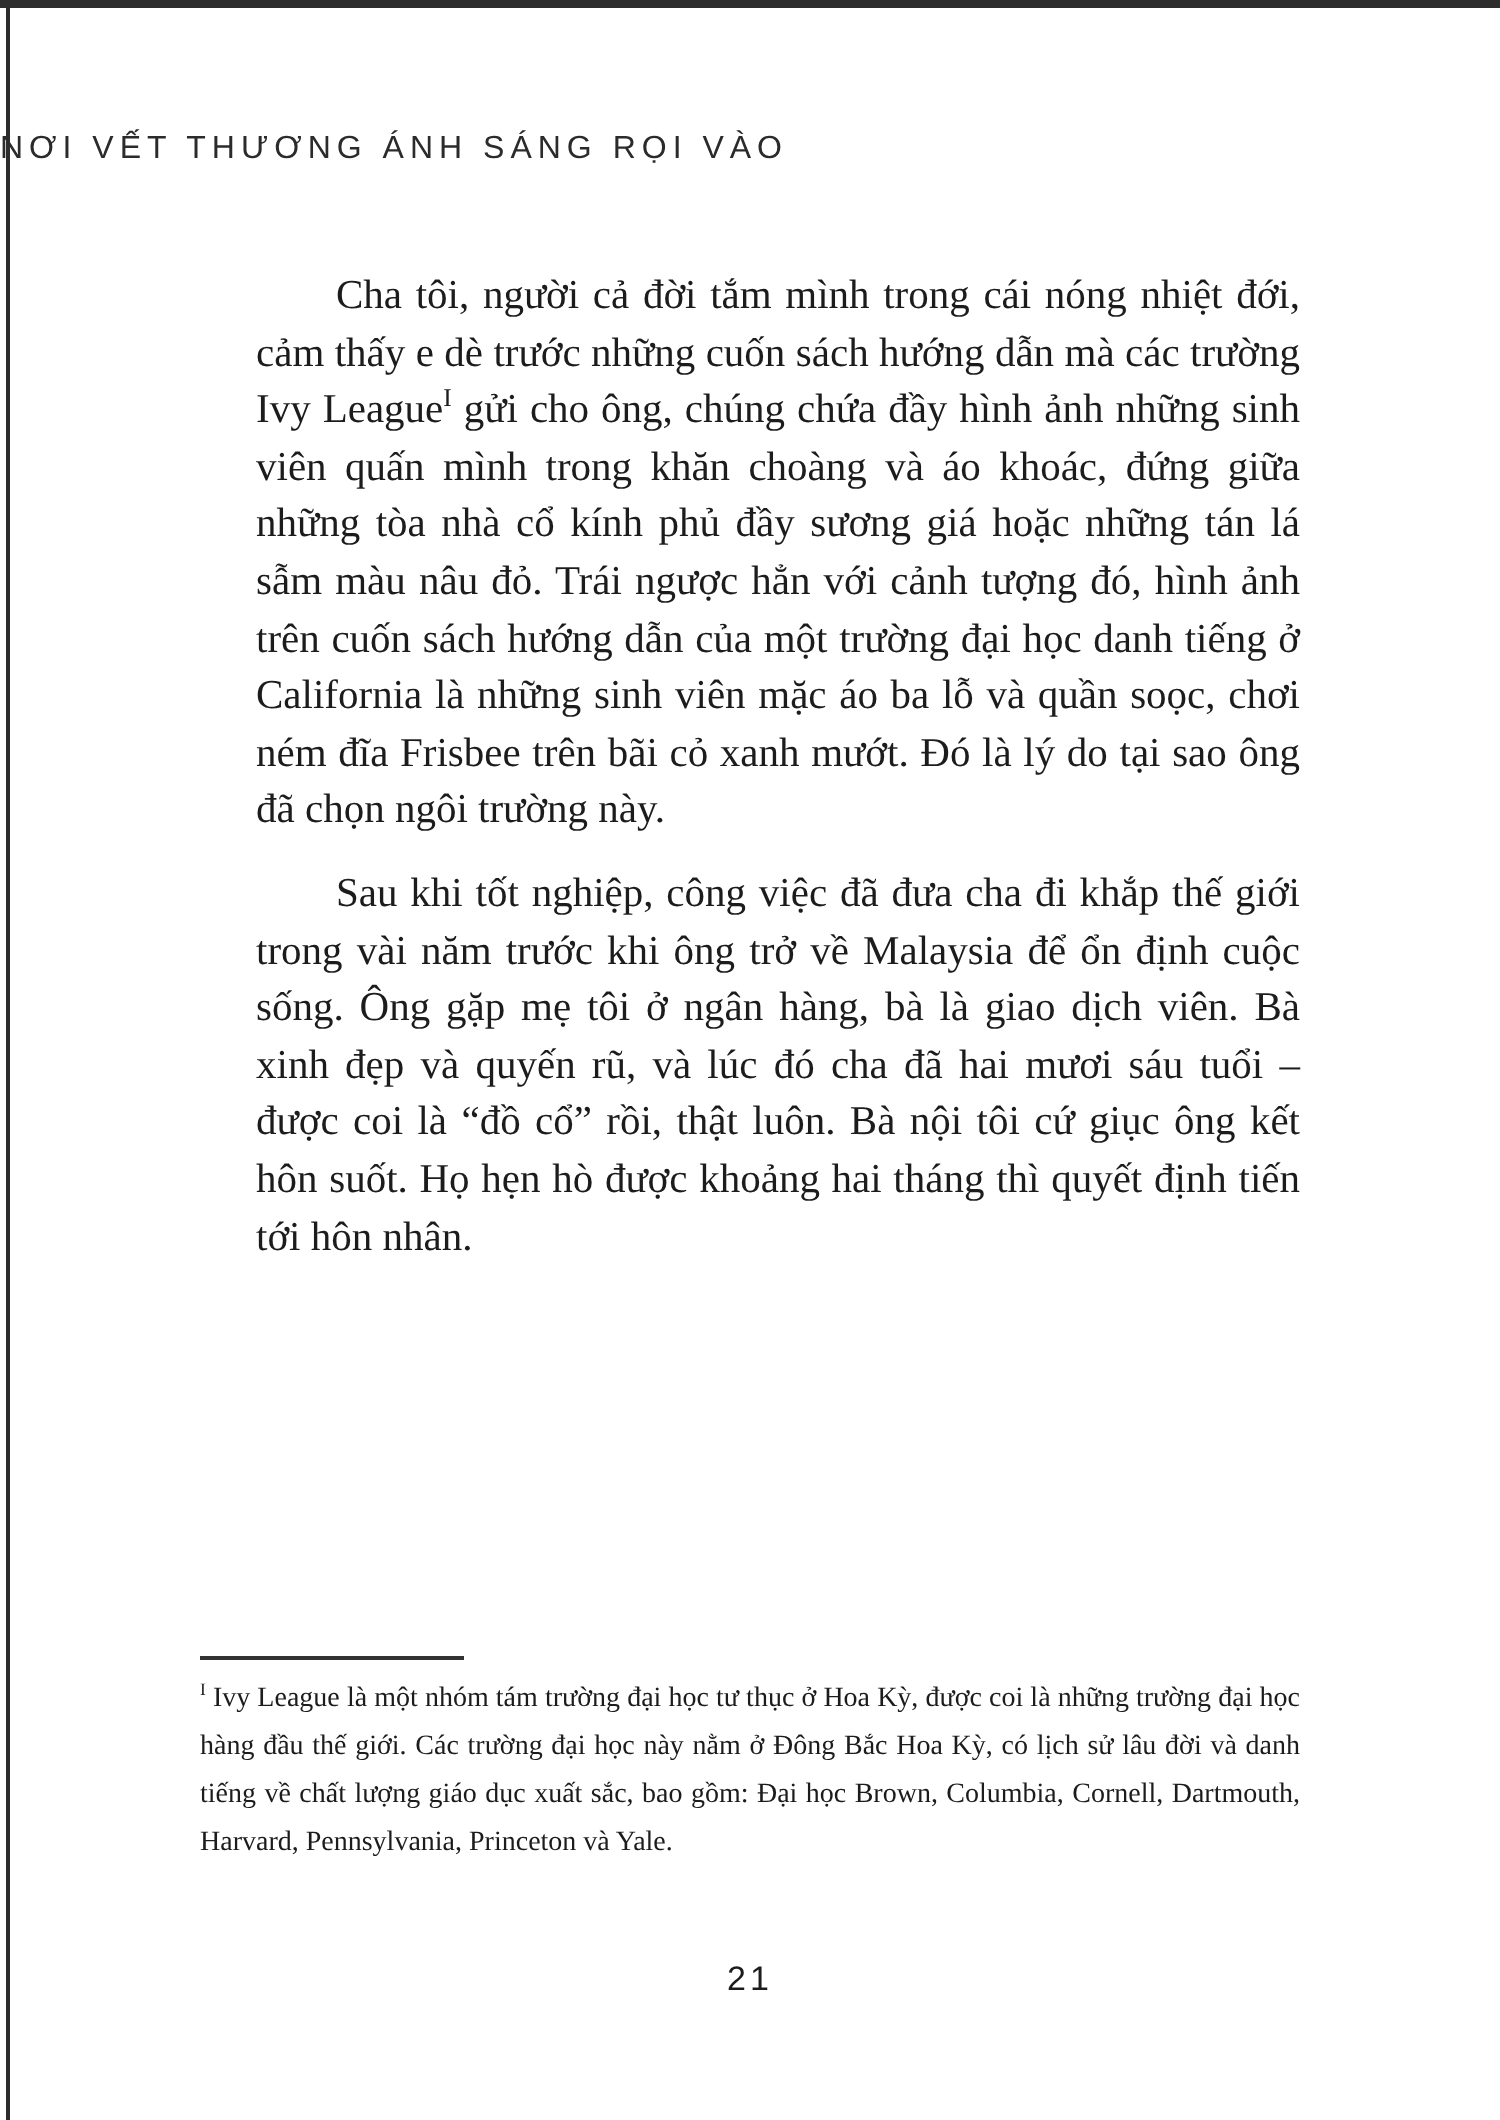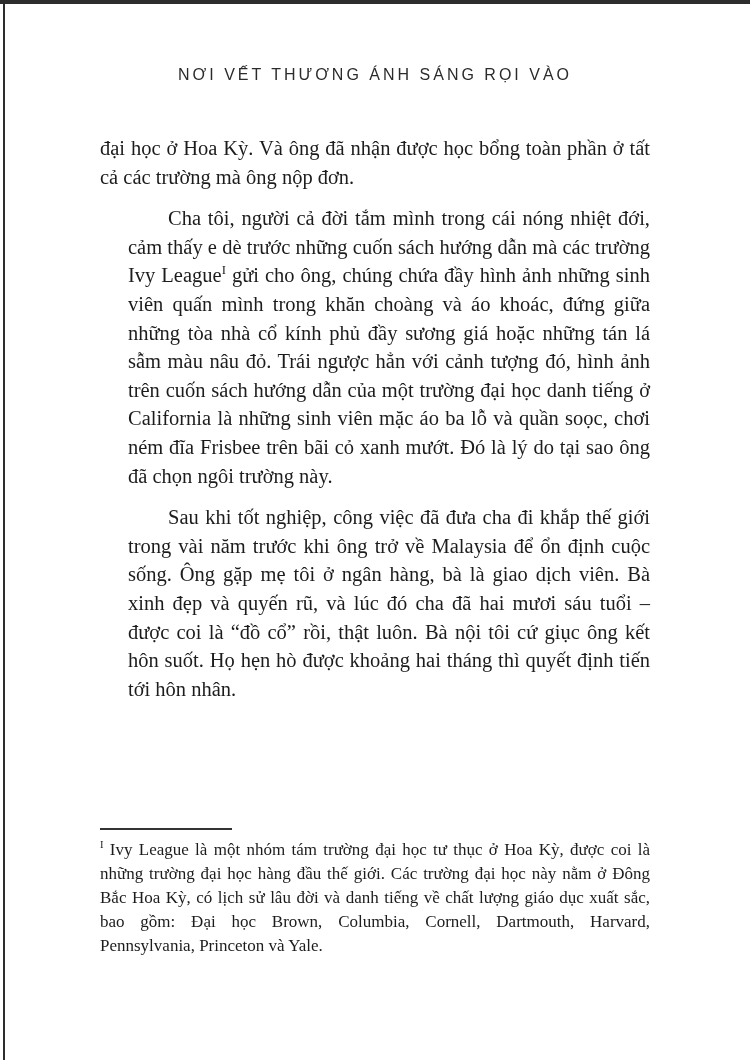--- a/index.html
+++ b/index.html
@@ -22,21 +22,20 @@
   .left-line {
     position: absolute;
     top: 0; left: 3px;
     width: 2px; height: 1060px;
     background: #2d2d2d;
   }
   .running-head {
     position: absolute;
     top: 66px; left: 0;
     width: 100%;
-    text-align: center;
     font-family: "Liberation Sans", sans-serif;
     font-size: 16px;
     font-weight: 400;
     letter-spacing: 3px;
     color: #2b2b2b;
   }
   .text-block {
     position: absolute;
     top: 134px;
     left: 100px;
@@ -50,21 +49,21 @@
   sup.fn-ref {
     font-size: 0.62em;
     line-height: 0;
     vertical-align: super;
   }
   .footnote-block {
     position: absolute;
     top: 828px;
     left: 100px;
     width: 550px;
-    font-size: 17px;
+    font-size: 14px;
     line-height: 24px;
     text-align: justify;
   }
   .footnote-rule {
     width: 132px;
     height: 0;
     border-top: 2px solid #333333;
     margin: 0 0 8px 0;
   }
   .footnote-text { margin: 0; }
@@ -83,27 +82,27 @@
 <body>
 
 <div class="page">
 
   <div class="top-bar"></div>
   <div class="left-line"></div>
 
   <div class="running-head">NƠI VẾT THƯƠNG ÁNH SÁNG RỌI VÀO</div>
 
   <div class="text-block">
-    <p>đại học ở Hoa Kỳ. Và ông đã nhận được học bổng toàn phần ở tất cả các trường mà ông nộp đơn.</p>
 
     <p class="indent"><span>Cha tôi, người cả đời tắm mình trong cái nóng nhiệt đới, cảm thấy e dè trước những cuốn sách hướng dẫn mà các trường Ivy League</span><sup class="fn-ref">I</sup><span> gửi cho ông, chúng chứa đầy hình ảnh những sinh viên quấn mình trong khăn choàng và áo khoác, đứng giữa những tòa nhà cổ kính phủ đầy sương giá hoặc những tán lá sẫm màu nâu đỏ. Trái ngược hẳn với cảnh tượng đó, hình ảnh trên cuốn sách hướng dẫn của một trường đại học danh tiếng ở California là những sinh viên mặc áo ba lỗ và quần soọc, chơi ném đĩa Frisbee trên bãi cỏ xanh mướt. Đó là lý do tại sao ông đã chọn ngôi trường này.</span></p>
 
 
     <p class="indent">Sau khi tốt nghiệp, công việc đã đưa cha đi khắp thế giới trong vài năm trước khi ông trở về Malaysia để ổn định cuộc sống. Ông gặp mẹ tôi ở ngân hàng, bà là giao dịch viên. Bà xinh đẹp và quyến rũ, và lúc đó cha đã hai mươi sáu tuổi – được coi là “đồ cổ” rồi, thật luôn. Bà nội tôi cứ giục ông kết hôn suốt. Họ hẹn hò được khoảng hai tháng thì quyết định tiến tới hôn nhân.</p>
   </div>
 
   <div class="footnote-block">
     <div class="footnote-rule"></div>
     <p class="footnote-text"><sup class="fn-ref">I</sup><span> Ivy League là một nhóm tám trường đại học tư thục ở Hoa Kỳ, được coi là những trường đại học hàng đầu thế giới. Các trường đại học này nằm ở Đông Bắc Hoa Kỳ, có lịch sử lâu đời và danh tiếng về chất lượng giáo dục xuất sắc, bao gồm: Đại học Brown, Columbia, Cornell, Dartmouth, Harvard, Pennsylvania, Princeton và Yale.</span></p>
   </div>
 
+  <div class="folio">21</div>
 
 </div>
 
 </body></html>

